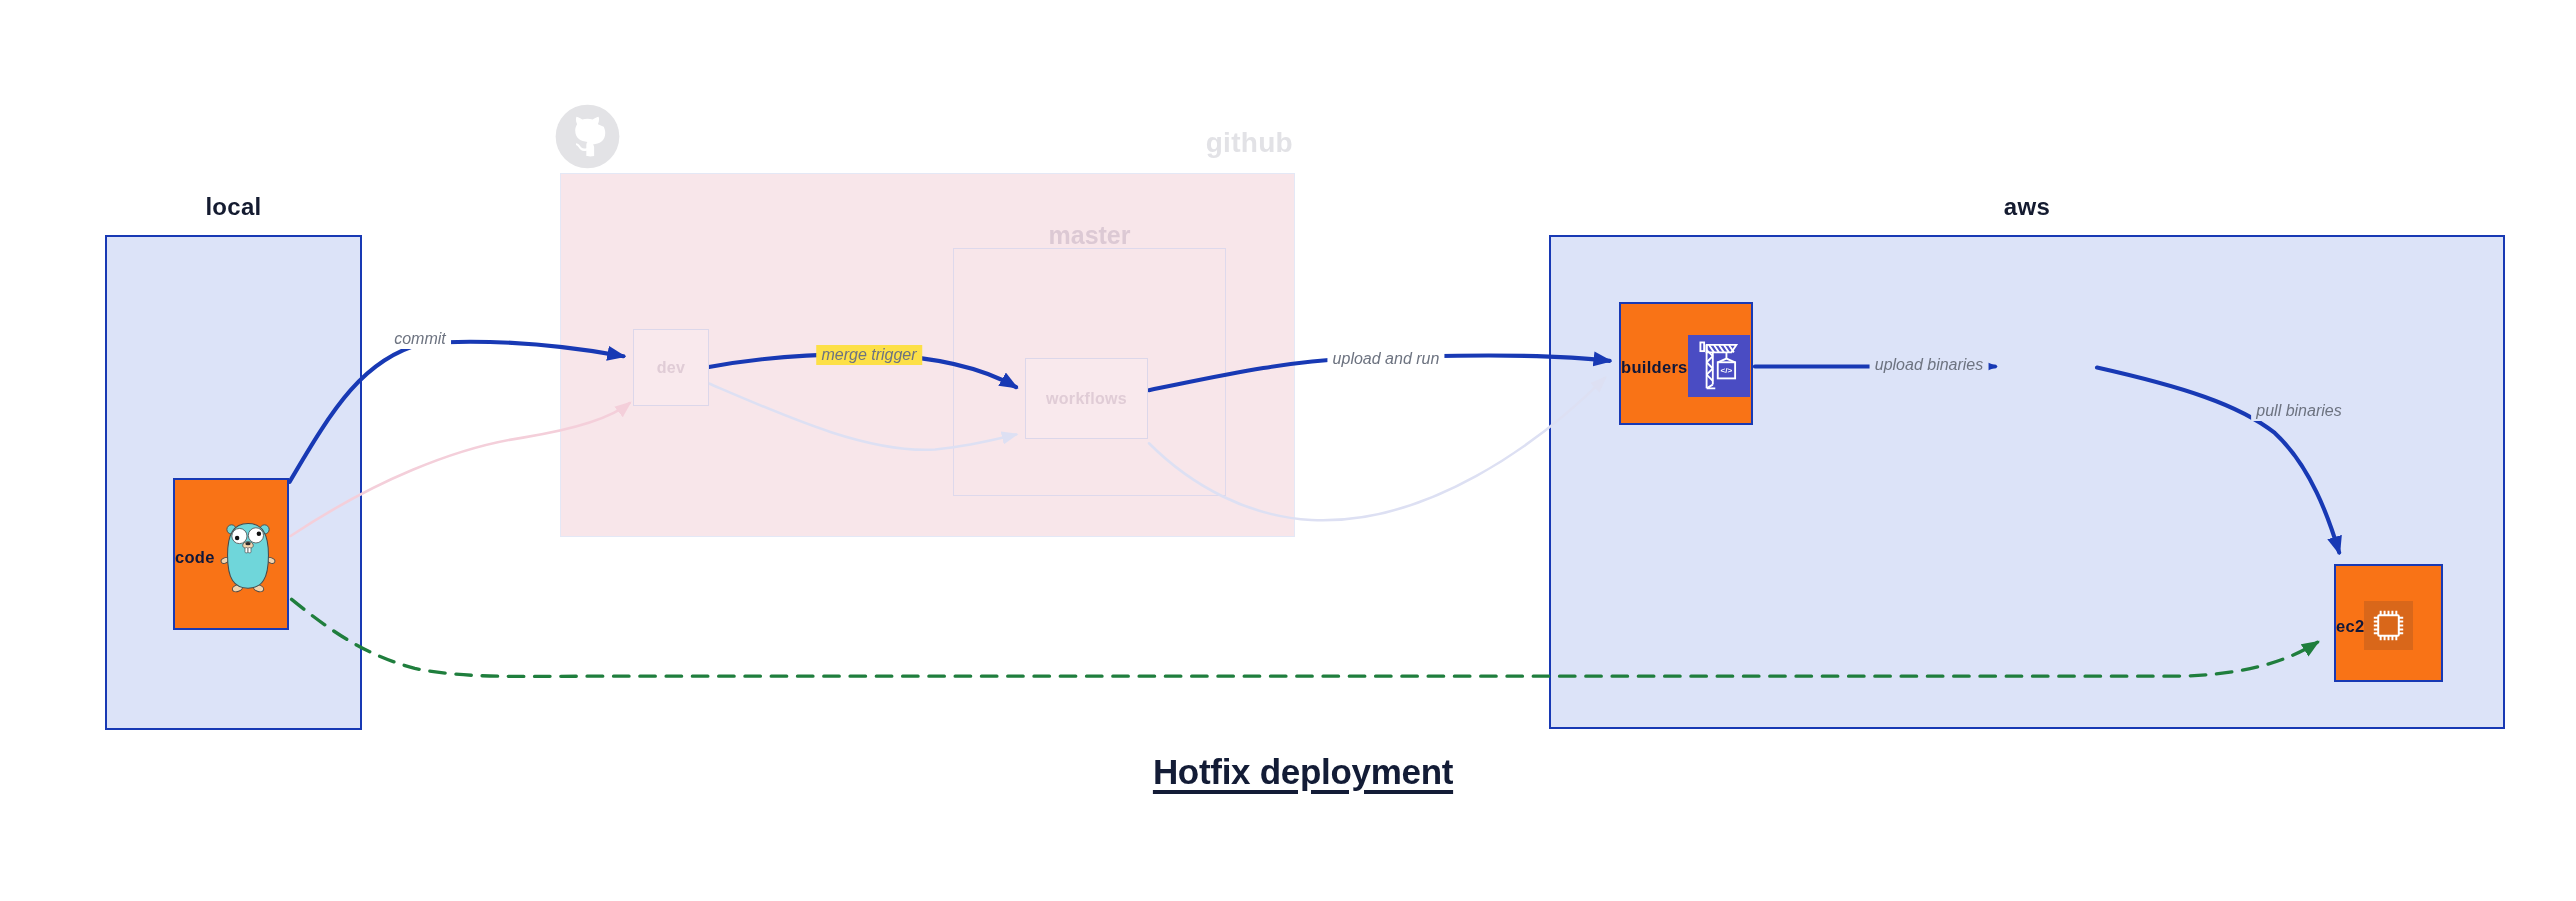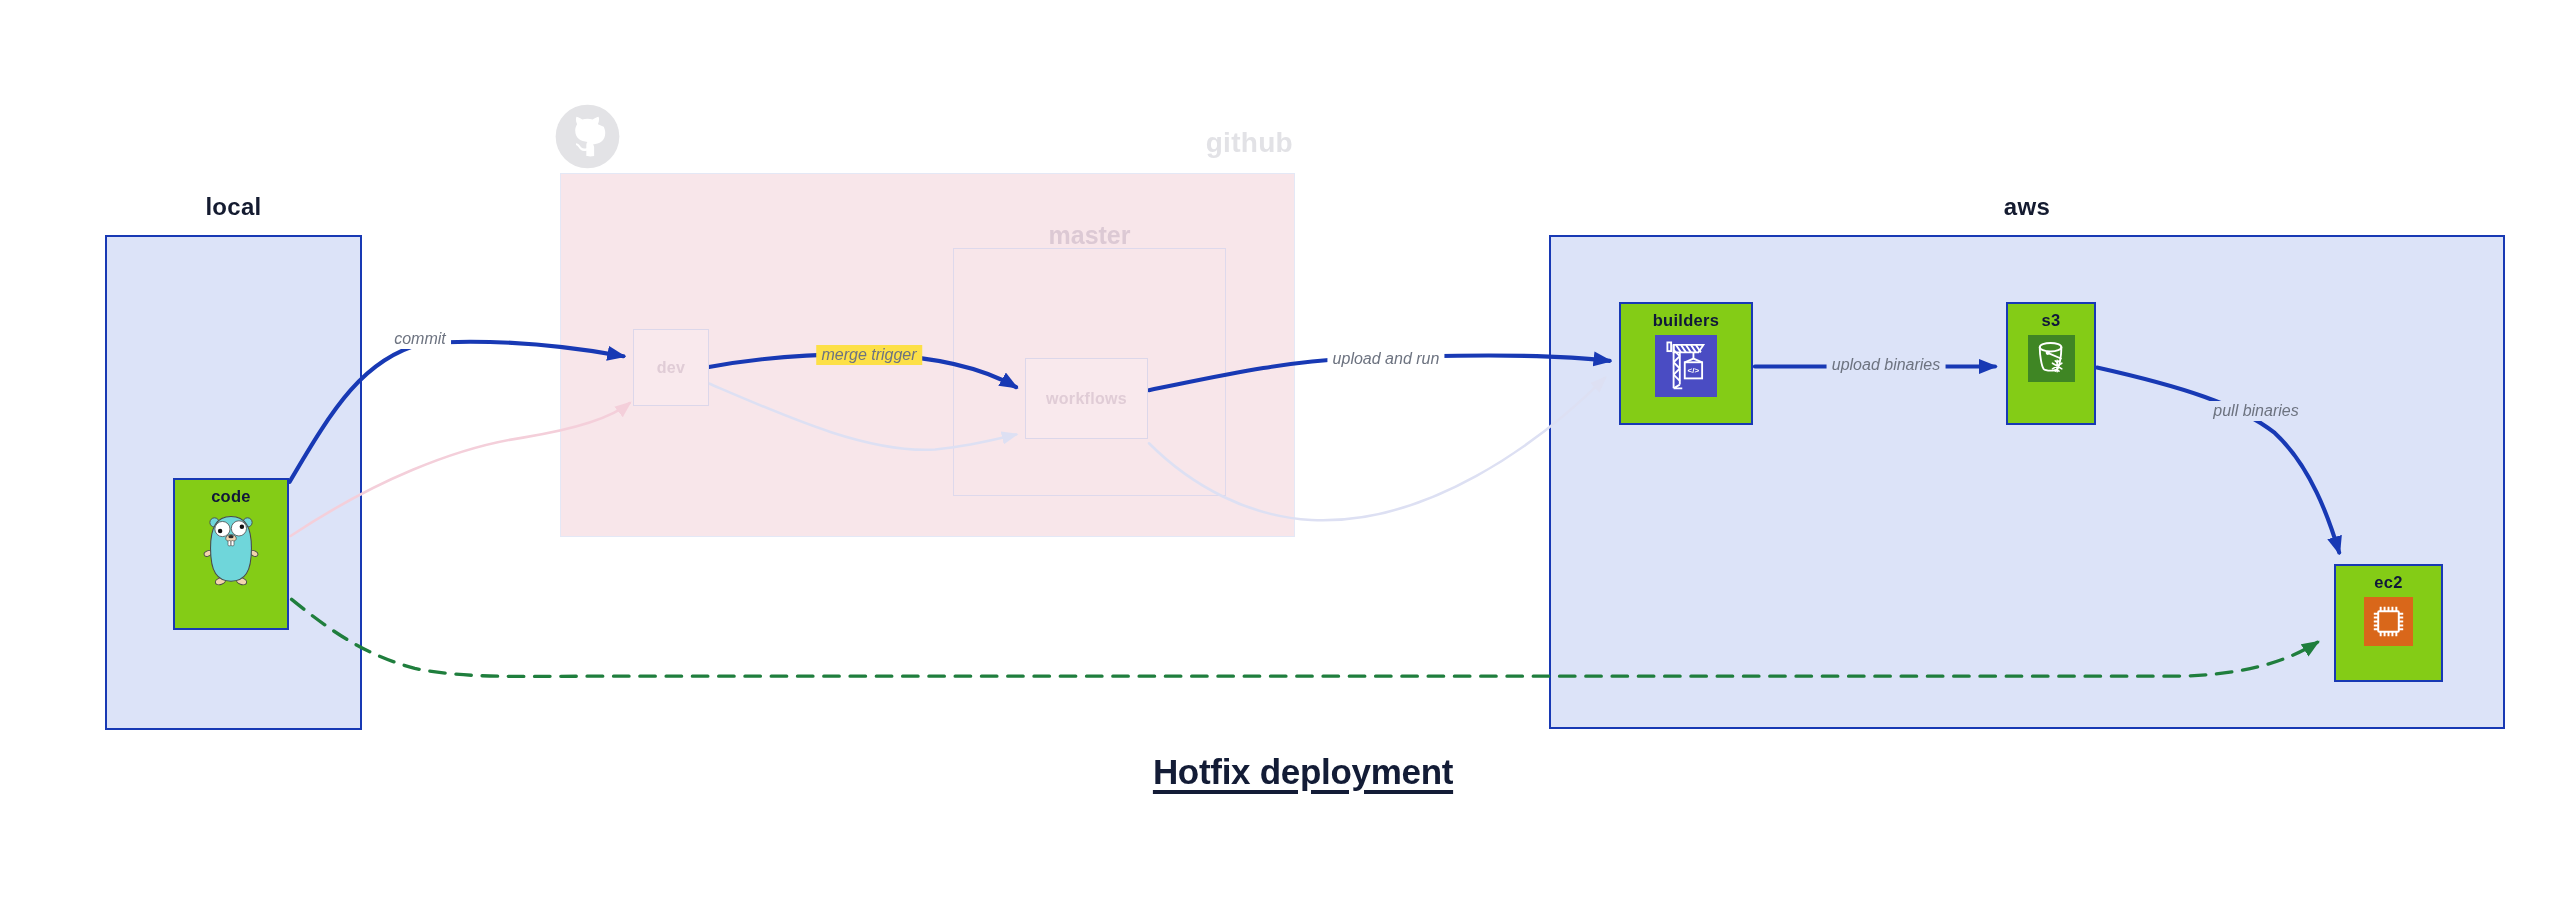--- a/index.html
+++ b/index.html
@@ -14,38 +14,38 @@
   .container-github{background:#f8e6ea;border:1.5px solid #e4e8f6;}
   .master-box{position:absolute;box-sizing:border-box;border:1.5px solid #ded9ec;background:transparent;}
   .container-label{
     position:absolute;text-align:center;font-size:24px;font-weight:600;
     color:#141b30;letter-spacing:0.3px;
   }
   .ghost-label{color:#e2e2e6;}
   .master-label{position:absolute;text-align:center;font-size:25px;font-weight:600;color:#dcc9d4;}
   
   .node{
-    position:absolute;box-sizing:border-box;background:#84cc16;border:2.6px solid #1839b4;
-    display:flex;flex-direction:column;align-items:center;
+    position:absolute;box-sizing:border-box;background:#f97316;border:2.6px solid #1839b4;
+    display:flex;align-items:center;
   }
   .node-label{font-size:16.5px;font-weight:700;color:#10173a;margin-top:7.2px;letter-spacing:0.3px;}
   .node-icon{margin-top:5.2px;}
   .ghost-node{
     position:absolute;box-sizing:border-box;background:#f9e9ed;border:1.5px solid #dcd7ea;
     display:flex;align-items:center;justify-content:center;
   }
   .ghost-node-label{font-size:16px;font-weight:700;color:#e0ccd6;letter-spacing:0.3px;}
   
   .edge-label{
     position:absolute;transform:translate(-50%,-50%);font-style:italic;font-size:16px;
     color:#6d7380;white-space:nowrap;padding:1px 5.2px;
   }
   .bg-white{background:#ffffff;}
   .bg-pink{background:#fde047;}
-  .bg-periwinkle{background:#dce3f8;}
+  .bg-periwinkle{background:#dce3f8;margin-left:43px;}
   
   .diagram-title{
     position:absolute;transform:translate(-50%,-50%);font-size:35px;font-weight:600;
     color:#131c36;text-decoration:underline;text-decoration-thickness:3.6px;
     text-underline-offset:6.2px;white-space:nowrap;letter-spacing:-0.3px;
   }
   .icon-square{display:block;}
   .octocat{position:absolute;}
 </style>
 </head>
@@ -139,36 +139,20 @@
         <path d="M30,16 V86 M40,28 V80"></path>
         <path d="M30,24 L40,34 M40,34 L30,44 M30,44 L40,54 M40,54 L30,64 M30,64 L40,74 M30,86 H44 M40,80 L30,86"></path>
         <path d="M62,28 V38"></path>
         <path d="M48,44 L62,38 L76,44"></path>
         <rect x="48" y="44" width="28" height="26"></rect>
       </g>
       <text x="62" y="62" font-size="13" font-weight="bold" fill="#ffffff" text-anchor="middle" font-family="Liberation Sans, sans-serif">&lt;/&gt;</text>
     </svg>
   </div>
 
-  <div class="node" style="left:2006px;top:302px;width:90px;height:123px;">
-    <div class="node-label">s3</div>
-    <svg class="node-icon icon-square" width="47" height="47" viewBox="0 0 100 100">
-      <rect x="0" y="0" width="100" height="100" fill="#3f8624"></rect>
-      <g stroke="#ffffff" stroke-width="4" fill="none" stroke-linecap="round">
-        <ellipse cx="48" cy="26" rx="23" ry="9"></ellipse>
-        <path d="M25,26 C25,44 29,66 33,72 C38,77 58,77 63,72 C67,66 71,44 71,26"></path>
-        <path d="M42,38 L70,50"></path>
-        <circle cx="42" cy="38" r="2.5" fill="#ffffff"></circle>
-      </g>
-      <g stroke="#ffffff" stroke-width="3.4" stroke-linecap="round">
-        <path d="M62,54 V78 M52,60 L72,72 M72,60 L52,72"></path>
-        <path d="M62,58 L58,55 M62,58 L66,55 M62,74 L58,77 M62,74 L66,77"></path>
-      </g>
-    </svg>
-  </div>
 
   <div class="node" style="left:2334px;top:564px;width:109px;height:118px;">
     <div class="node-label">ec2</div>
     <svg class="node-icon icon-square" width="49" height="49" viewBox="0 0 100 100">
       <rect x="0" y="0" width="100" height="100" fill="#d9671a"></rect>
       <g stroke="#ffffff" stroke-width="4" fill="none">
         <rect x="29" y="29" width="42" height="42" rx="2"></rect>
         <path d="M34,29 V20 M42,29 V20 M50,29 V20 M58,29 V20 M66,29 V20"></path>
         <path d="M34,71 V80 M42,71 V80 M50,71 V80 M58,71 V80 M66,71 V80"></path>
         <path d="M29,34 H20 M29,42 H20 M29,50 H20 M29,58 H20 M29,66 H20"></path>

